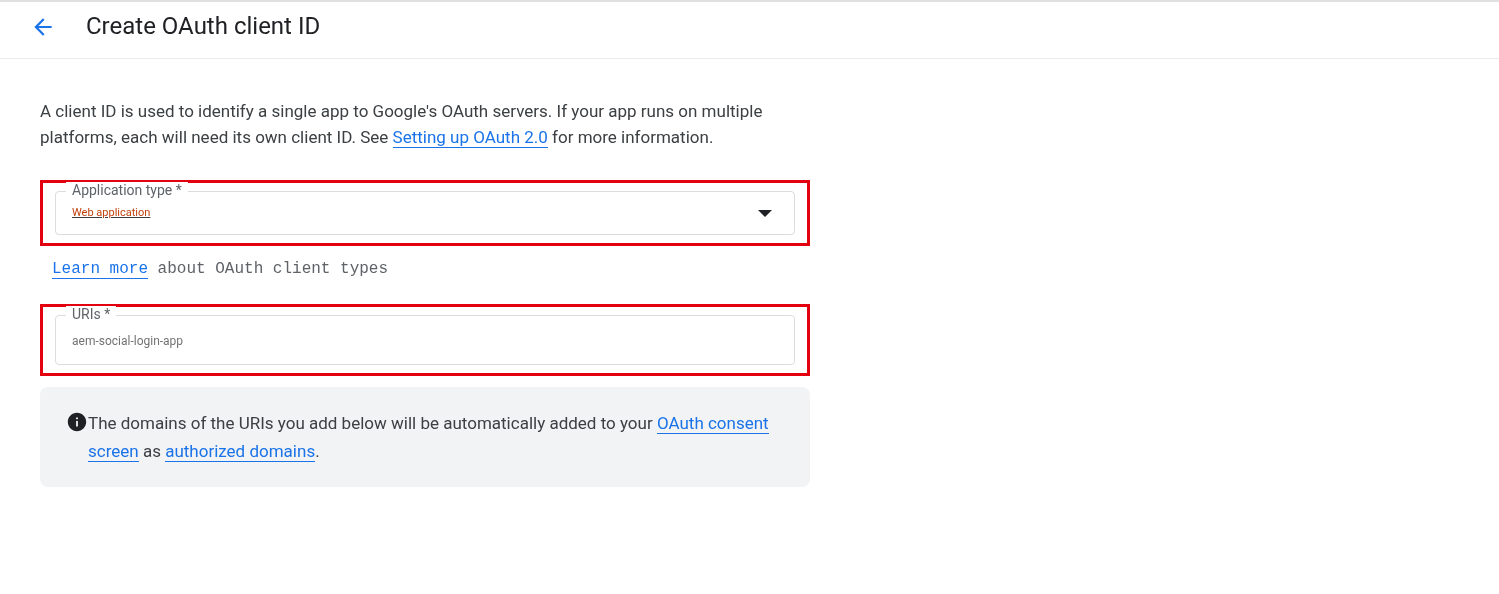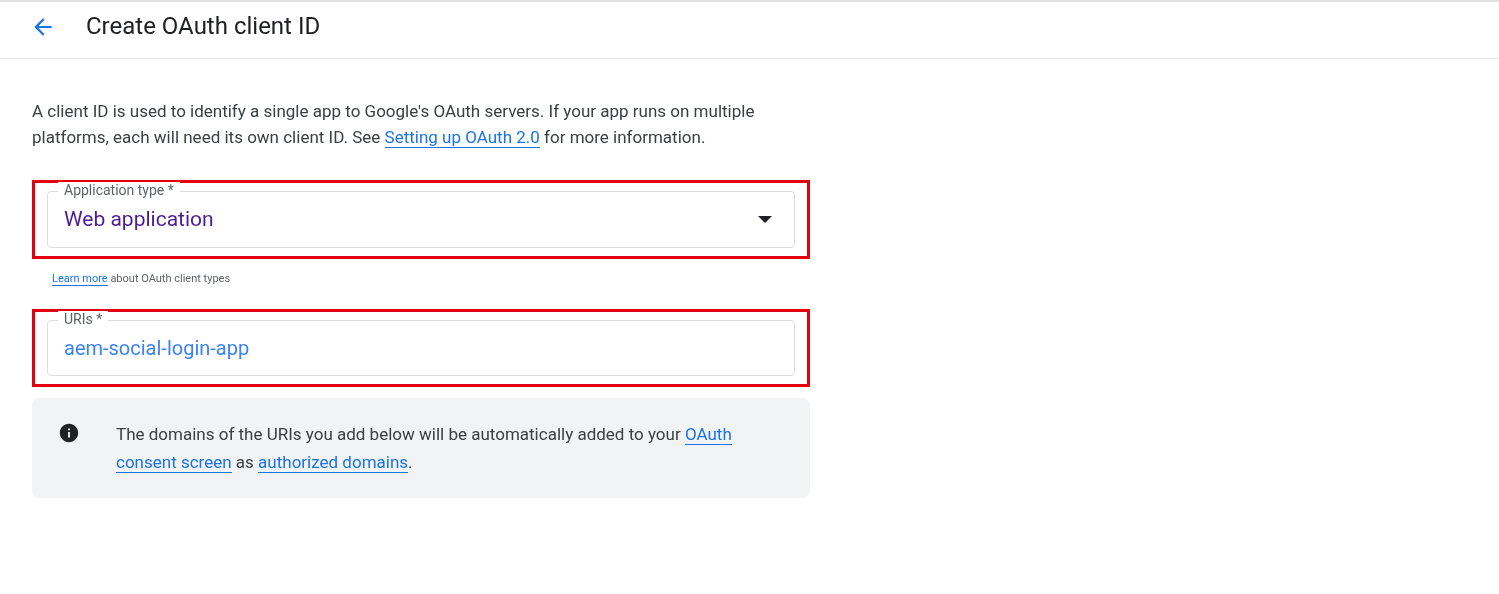--- a/index.html
+++ b/index.html
@@ -29,102 +29,103 @@
     .back-arrow svg {
       width: 26px;
       height: 26px;
     }
     .page-title {
       font-size: 24px;
       font-weight: 400;
       color: #202124;
     }
     .content {
-      padding: 40px 40px 20px 32px;
+      padding: 40px 40px 20px 40px;
       max-width: 850px;
     }
     .intro {
       font-size: 17px;
       line-height: 1.5;
       color: #3c4043;
       margin-bottom: 30px;
     }
     .intro a {
       color: #1a73e8;
       text-decoration: none;
       border-bottom: 1px solid #1a73e8;
     }
     .highlight-box {
       border: 3px solid #e3000f;
       padding: 8px 12px 8px 12px;
       margin-bottom: 11px;
       position: relative;
+      text-decoration: underline;
     }
     .mat-field {
       position: relative;
       border: 1px solid #dadce0;
       border-radius: 4px;
       padding: 14px 16px;
     }
     .mat-field-label {
       position: absolute;
       top: -10px;
       left: 10px;
       background: #fff;
       padding: 0 6px;
       font-size: 14px;
       color: #5f6368;
     }
     .mat-field-value {
-      font-size: 21px;
-      color: #4c1d95;
+      font-size: 11px;
+      color: #c2410c;
       line-height: 1.3;
     }
     .mat-field input {
       border: none;
       outline: none;
-      font-size: 20px;
-      color: #3b82f6;
+      font-size: 12px;
+      color: #737373;
       width: 100%;
       font-family: inherit;
       line-height: 1.3;
     }
     .select-field {
       display: flex;
       justify-content: space-between;
       align-items: center;
     }
     .dropdown-caret {
       width: 0;
       height: 0;
       border-left: 7px solid transparent;
       border-right: 7px solid transparent;
       border-top: 7px solid #202124;
       margin-right: 6px;
     }
     .hint {
-      font-size: 11px;
+      font-size: 16px;
       color: #5f6368;
-      margin-left: 20px;
+      margin-left: 12px;
       margin-top: 4px;
       line-height: 1.55;
+      font-family: Liberation Mono, monospace;
     }
     .hint a {
       color: #1a73e8;
       text-decoration: none;
       border-bottom: 1px solid #1a73e8;
     }
     .gap { height: 22px; }
     .info-banner {
       background: #f1f3f4;
       border-radius: 8px;
       padding: 22px 26px;
       display: flex;
       align-items: flex-start;
-      gap: 36px;
     }
     .info-icon {
       width: 22px;
       height: 22px;
       flex-shrink: 0;
       margin-top: 2px;
     }
     .info-text {
       font-size: 17px;
       line-height: 1.65;

